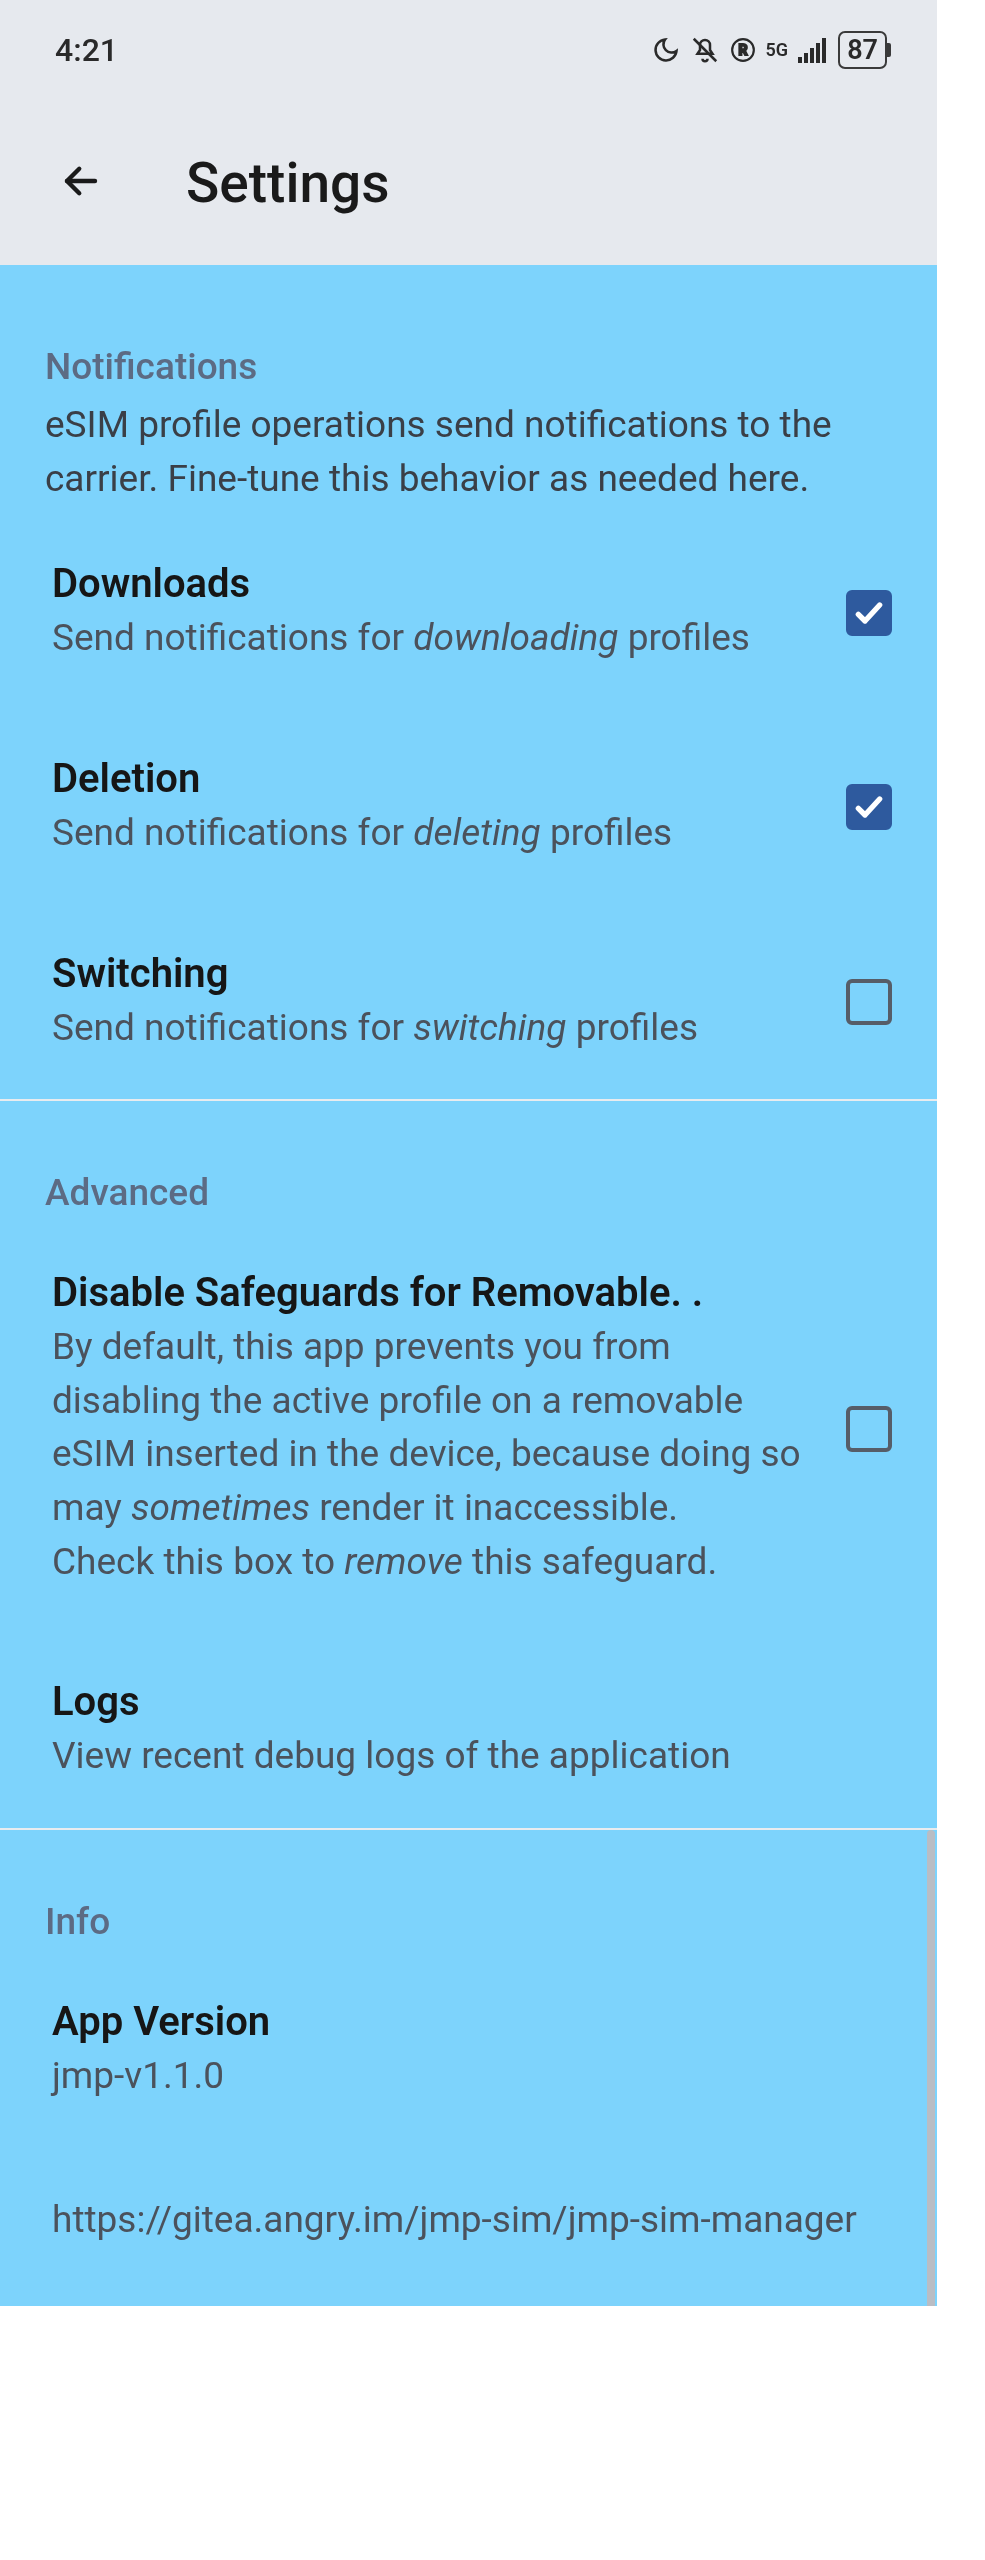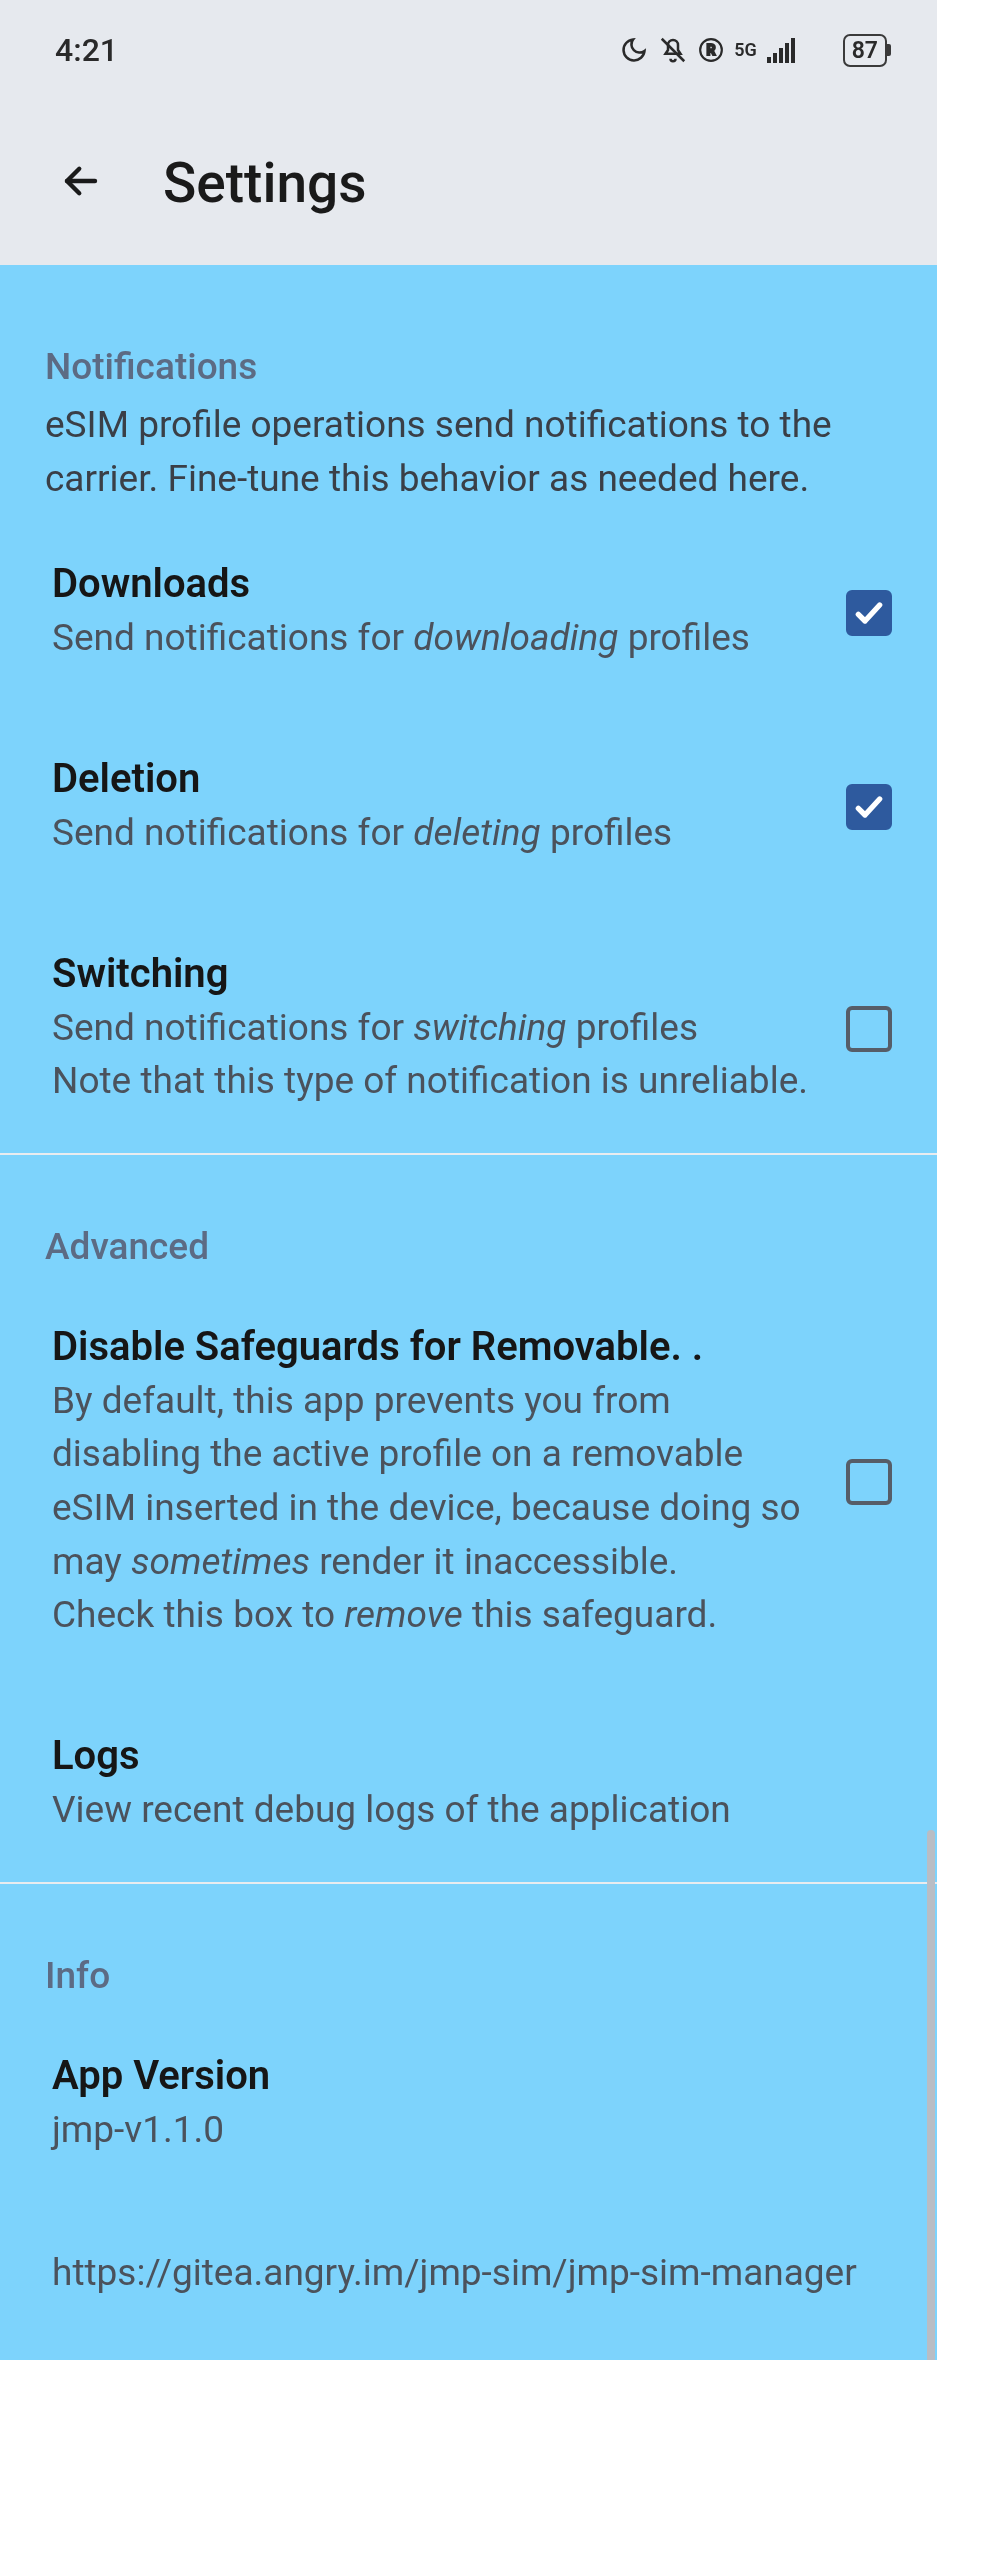--- a/index.html
+++ b/index.html
@@ -23,42 +23,41 @@
   .status-right {
     display: flex;
     align-items: center;
     gap: 10px;
   }
   .status-icon { display: inline-flex; align-items: center; }
   .battery-box {
     border: 2.5px solid #3a3a3a;
     border-radius: 7px;
     padding: 1px 7px;
-    font-size: 23px;
+    font-size: 27px;
     font-weight: 600;
     position: relative;
-    margin-left: 36px;
   }
   .battery-box::after {
     content: "";
     position: absolute;
     right: -6px;
     top: 30%;
     width: 4px;
     height: 40%;
     background: #3a3a3a;
     border-radius: 0 2px 2px 0;
   }
   .app-bar {
     background: #e6e9ee;
     height: 165px;
     display: flex;
     align-items: center;
     padding: 0 40px;
-    gap: 51px;
+    gap: 74px;
   }
   .back-btn { padding: 10px 10px 10px 20px; }
   .app-title {
     font-size: 55px;
     font-weight: 500;
     color: #1a1a1a;
   }
   .content { background: #7dd3fc; }
   .section-header {
     padding: 80px 45px 10px 45px;
@@ -200,21 +199,20 @@
             <polyline points="4 13 9 18 20 6"></polyline>
           </svg>
       </div>
     </div>
 
     <div class="pref-row">
       <div class="pref-text">
         <div class="pref-title">Switching</div>
         <div class="pref-summary">
           <span>Send notifications for </span><em>switching</em><span> profiles</span><br>
-          <span>Note that this type of notification is unreliable.</span>
         </div>
       </div>
       <div class="checkbox"></div>
     </div>
 
     <div class="divider"></div>
 
     <div class="section-header" style="padding-top:70px;">Advanced</div>
 
     <div class="pref-row">

